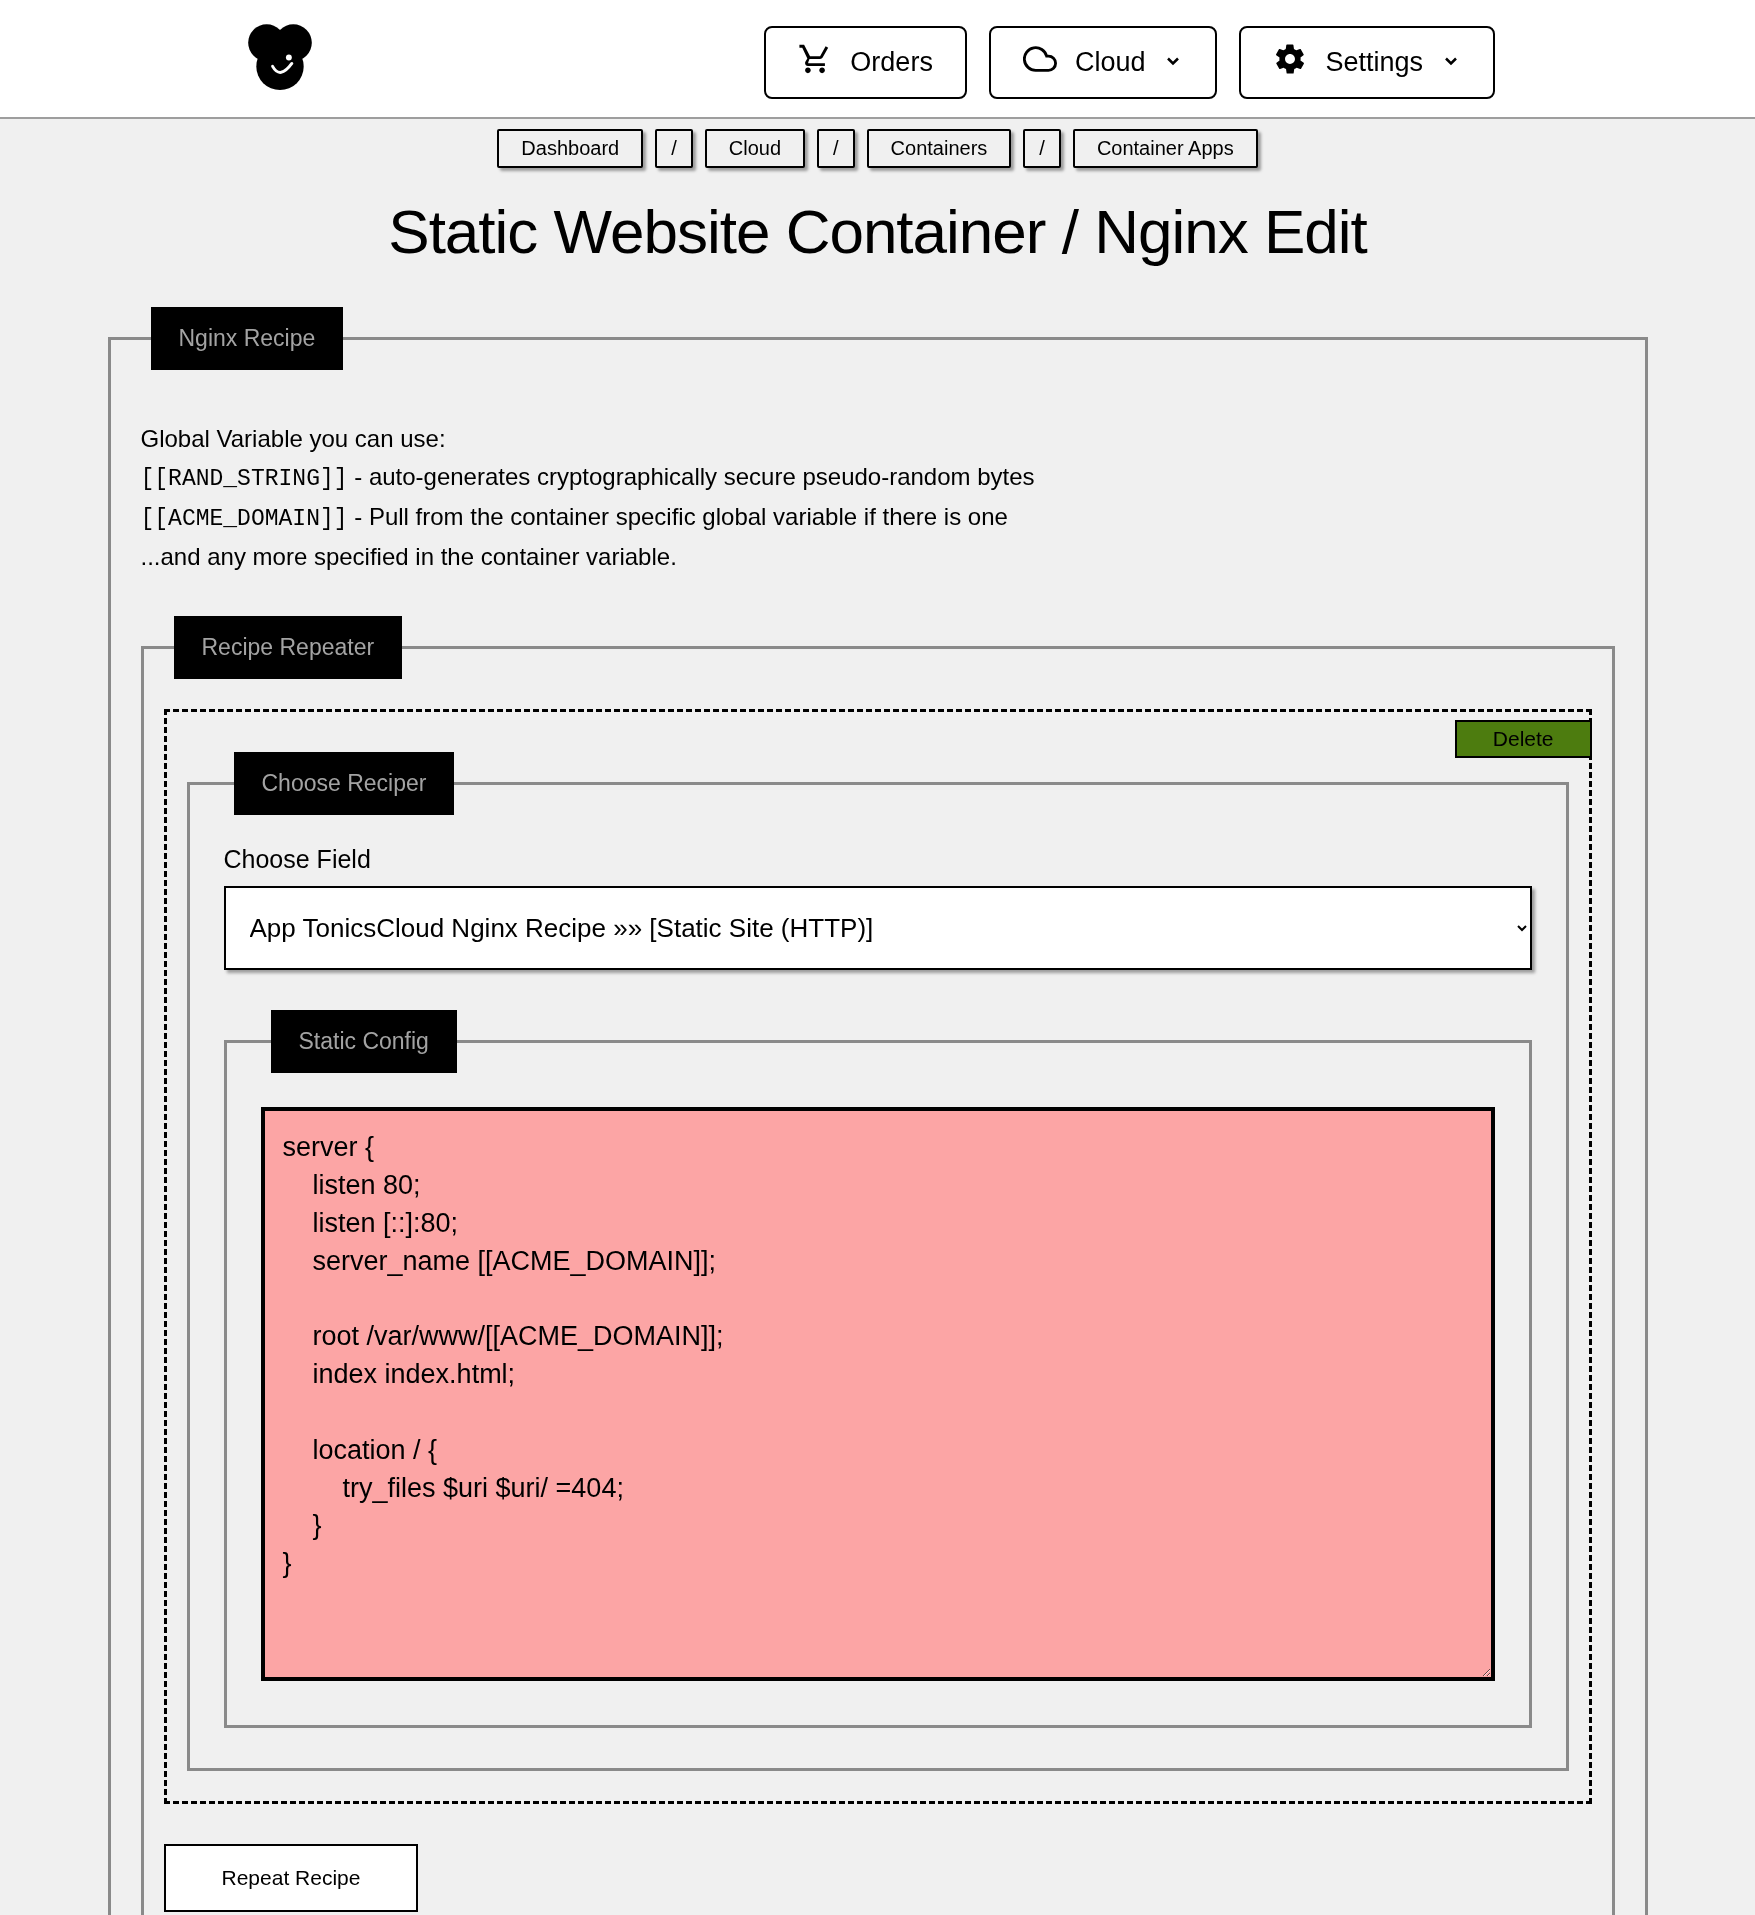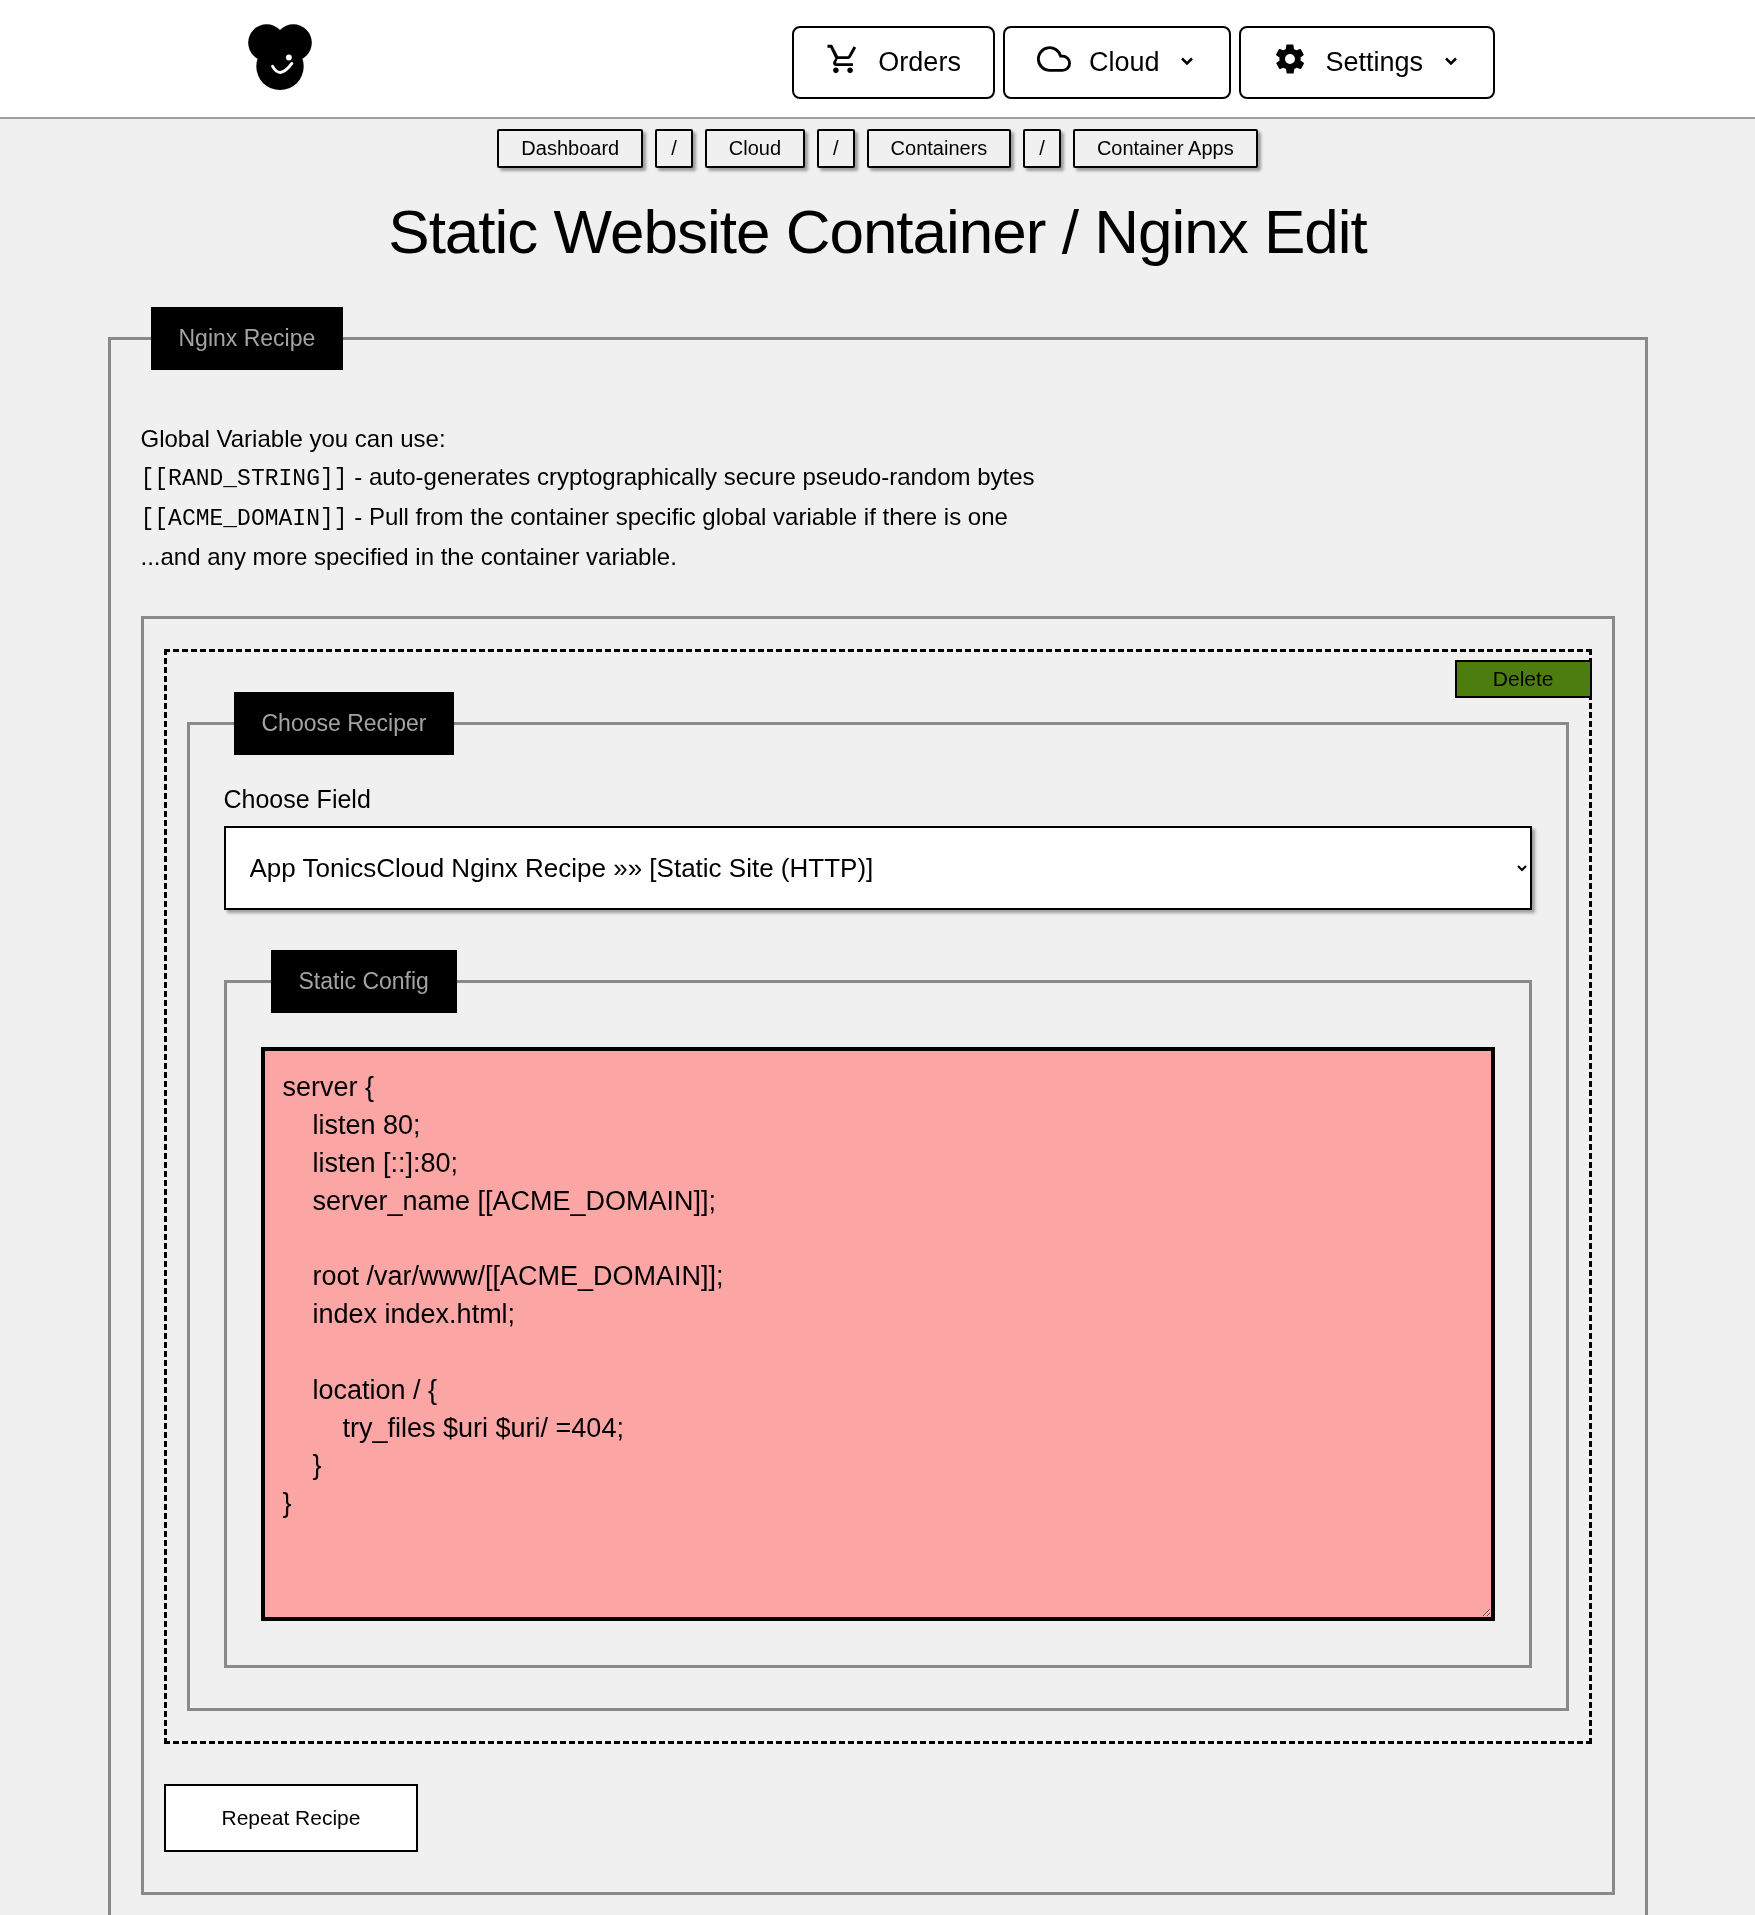--- a/index.html
+++ b/index.html
@@ -31,21 +31,21 @@
       width: 80px;
       height: 80px;
       display: flex;
       align-items: center;
       justify-content: center;
     }
     .nav-buttons {
       margin-left: auto;
       margin-right: 260px;
       display: flex;
-      gap: 8px;
+      gap: 22px;
       margin-top: 8px;
     }
     .nav-btn {
       border: 2px solid #000;
       border-radius: 8px;
       background: #fff;
       padding: 14px 32px;
       display: flex;
       align-items: center;
       gap: 18px;
@@ -257,20 +257,21 @@
       <div>
         <code>[[RAND_STRING]]</code><span> - auto-generates cryptographically secure pseudo-random bytes</span>
       </div>
       <div>
         <code>[[ACME_DOMAIN]]</code><span> - Pull from the container specific global variable if there is one</span>
       </div>
       <div>...and any more specified in the container variable.</div>
     </div>
 
     <fieldset class="repeater">
+      <legend class="black-legend">Recipe Repeater</legend>
 
       <div class="dashed-box">
         <button class="delete-btn">Delete</button>
 
         <fieldset class="reciper">
           <legend class="black-legend">Choose Reciper</legend>
 
           <label class="field-label">Choose Field</label>
           <div class="select-wrap">
             <select>

